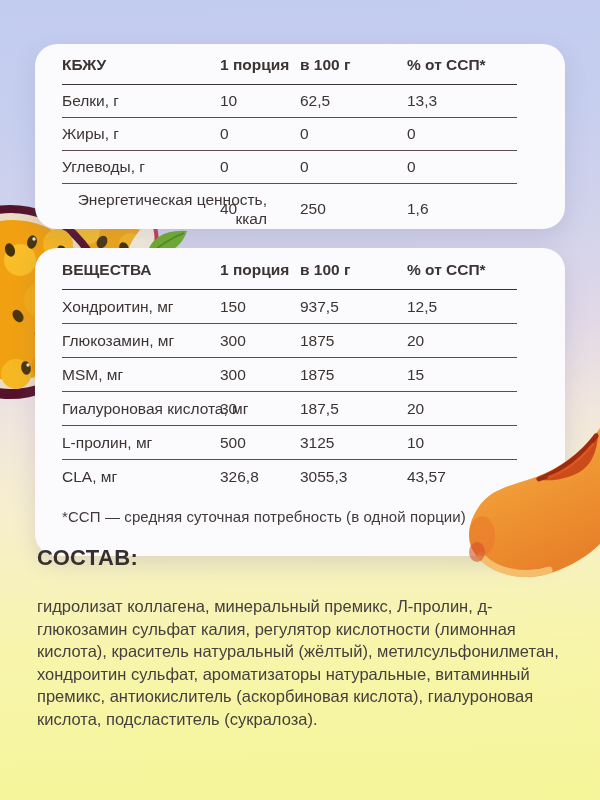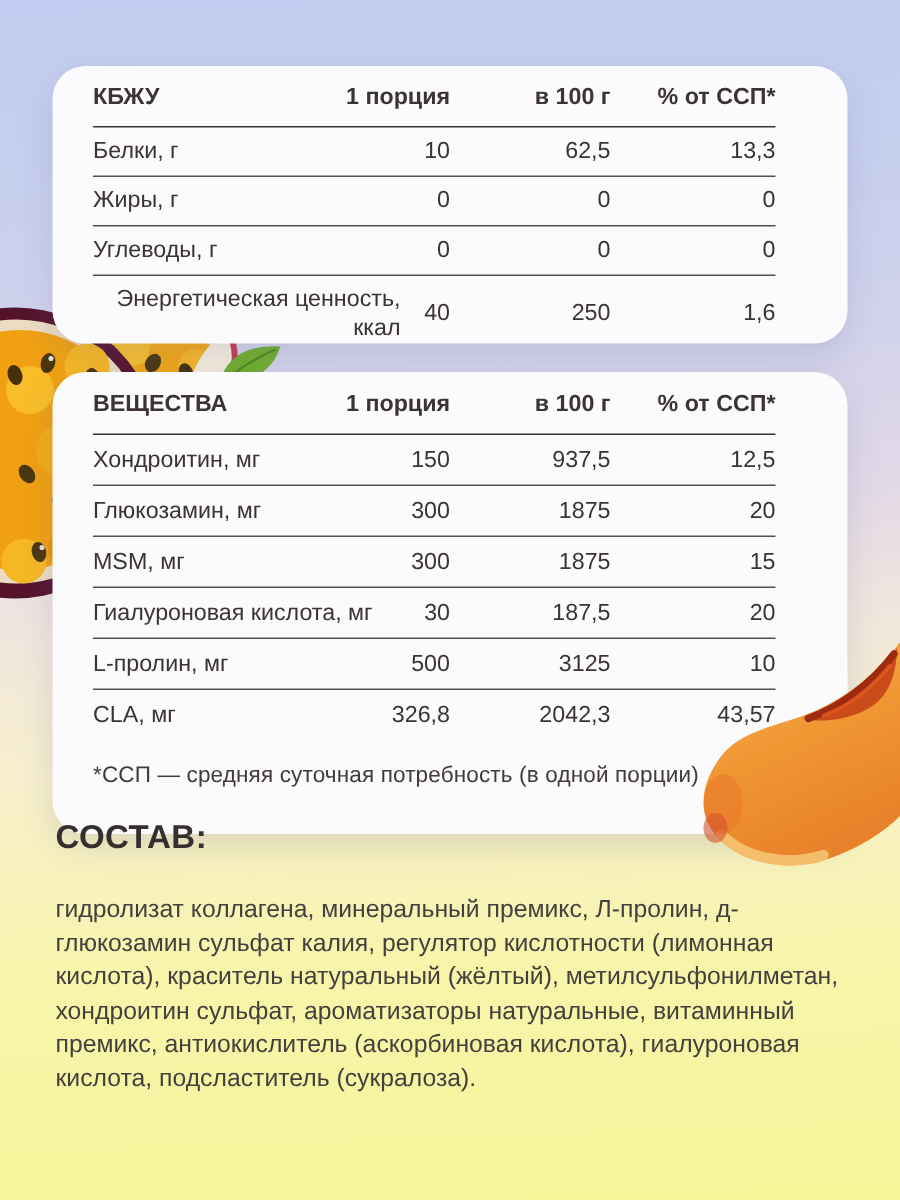--- a/index.html
+++ b/index.html
@@ -23,21 +23,21 @@
   .trow{
     display:grid;grid-template-columns:158px 80px 107px 110px;
     align-items:center;height:32px;border-bottom:1px solid #564f4d;
   }
   #card-substances .trow{height:33px;}
   .trow.thead{height:38px;border-bottom:1.5px solid #3a3230;padding-top:2px;}
   #card-substances .trow.thead{height:39px;}
   .trow.last{border-bottom:none;}
   #card-kbju .trow.last{height:50px;}
   .cell{font-size:15.5px;color:#3b3433;}
-  .cell.num{text-align:right;}
+  .cell.num{text-align:left;}
   .thead .cell{font-weight:bold;}
   .cell.label{white-space:nowrap;overflow:visible;}
   .cell.label.wrap{white-space:normal;width:205px;line-height:1.25;text-align:right;}
   .footnote{
     margin-top:15px;font-size:15px;color:#413a39;letter-spacing:.1px;
   }
   .composition{position:absolute;left:37px;top:545px;width:528px;z-index:2;}
   .composition h2{
     margin:0;font-size:22px;font-weight:bold;color:#35302f;letter-spacing:.3px;
   }
@@ -176,21 +176,21 @@
   </div>
   <div class="trow">
     <div class="cell label">L-пролин, мг</div>
     <div class="cell num">500</div>
     <div class="cell num">3125</div>
     <div class="cell num">10</div>
   </div>
   <div class="trow last">
     <div class="cell label">CLA, мг</div>
     <div class="cell num">326,8</div>
-    <div class="cell num">2042,3</div>
+    <div class="cell num">3055,3</div>
     <div class="cell num">43,57</div>
   </div>
   <div class="footnote">*ССП — средняя суточная потребность (в одной порции)</div>
 </div>
 
 <svg class="peach" width="145" height="162" viewBox="0 0 145 162">
   <defs>
     <linearGradient id="peachg" x1="0" y1="0" x2="0.4" y2="1">
       <stop offset="0" stop-color="#f7b257"></stop>
       <stop offset="0.55" stop-color="#f09633"></stop>

